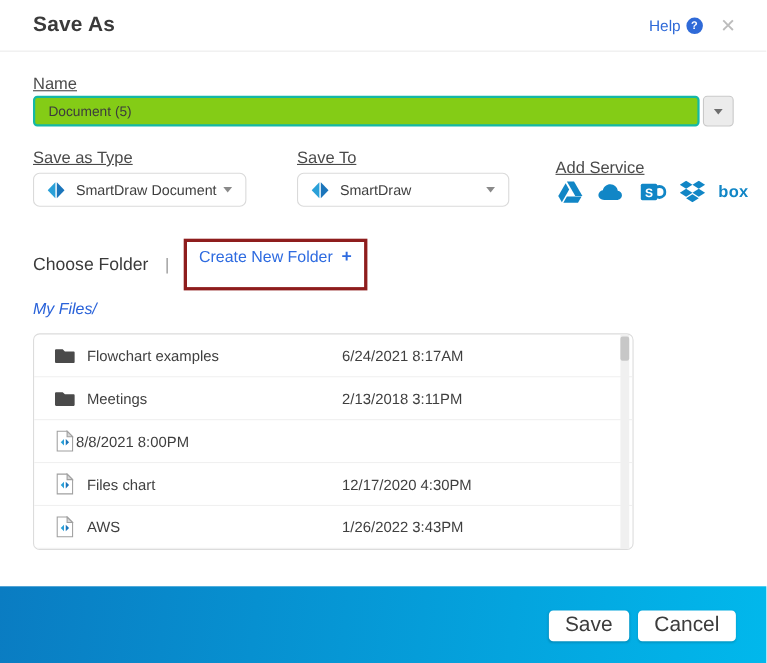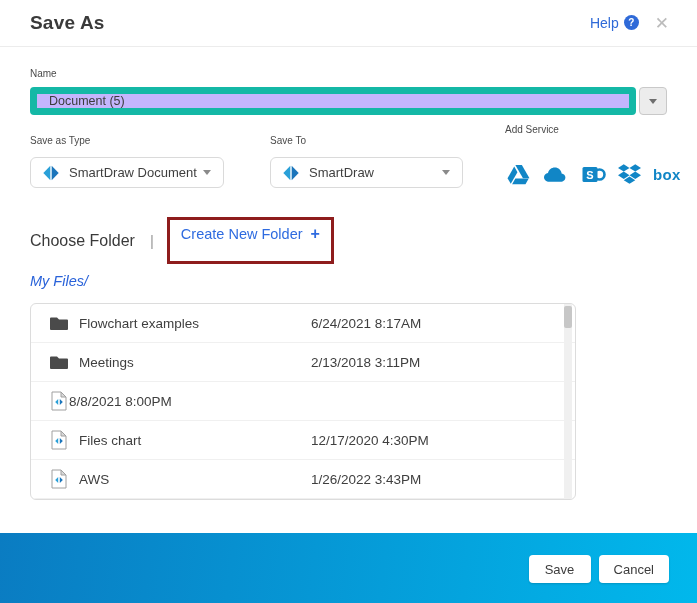--- a/index.html
+++ b/index.html
@@ -9,34 +9,34 @@
     position:relative; width:697px; height:603px; background:#fff; overflow:hidden;
   }
   
   .hdr {
     position:absolute; left:0; top:0; width:697px; height:47px;
     display:flex; align-items:center; padding:0 28px 0 30px;
     border-bottom:1px solid #ececec;
   }
   .hdr-title { font-size:19px; font-weight:600; color:#3a3a3a; letter-spacing:.2px;text-align:center; }
   .hdr-right { margin-left:auto; display:flex; align-items:center; gap:16px; }
-  .help-link { display:flex; align-items:flex-start; gap:5px; color:#2f6ad8; font-size:14px; cursor:pointer; }
+  .help-link { display:flex; align-items:center; gap:5px; color:#2f6ad8; font-size:14px; cursor:pointer; }
   .help-badge {
     width:15px; height:15px; border-radius:50%; background:#2f6ad8; color:#fff;
     font-size:10px; font-weight:bold; display:flex; align-items:center; justify-content:center;
   }
   .close-x { color:#bcbcbc; font-size:17px; line-height:1; cursor:pointer; }
 
   
-  .field-label { position:absolute; font-size:10px; color:#4a4a4a; }
+  .field-label { position:absolute; font-size:15px; color:#4a4a4a;text-decoration:underline; }
 
   
   .name-row { position:absolute; left:30px; top:87px; width:637px; height:28px; display:flex; gap:3px; }
   .name-input {
-    flex:1; height:28px; background:#c4b5fd; border:7px solid #14b8a6; border-radius:4px;
+    flex:1; height:28px; background:#84cc16; border:2px solid #14b8a6; border-radius:4px;
     font-family:"Liberation Sans",sans-serif; font-size:12.5px; color:#3c3c3c; padding:0 12px; outline:none;
   }
   .name-dd-btn {
     width:28px; height:28px; background:#ececec; border:1px solid #c9c9c9; border-radius:4px;
     display:flex; align-items:center; justify-content:center; cursor:pointer;
   }
   .caret { width:0; height:0; border-left:4px solid transparent; border-right:4px solid transparent; border-top:5px solid #6e6e6e; }
 
   
   .dd {
@@ -82,21 +82,21 @@
   .scroll-thumb { position:absolute; top:2px; left:0; width:8px; height:22px; background:#c7c7c7; border-radius:2px; cursor:grab; }
 
   
   .footer {
     position:absolute; left:0; top:533px; width:697px; height:70px;
     background:linear-gradient(97deg, #0a7cc2 0%, #01b8ec 100%);
   }
   .footer-btns { position:absolute; right:28px; top:22px; display:flex; gap:8px; }
   .btn {
     min-width:62px; height:28px; padding:0 15px; background:#fff; border:none; border-radius:4px;
-    font-family:"Liberation Sans",sans-serif; font-size:13px; color:#3c3c3c; cursor:pointer;
+    font-family:"Liberation Sans",sans-serif; font-size:19px; color:#3c3c3c; cursor:pointer;
     box-shadow:0 1px 2px rgba(0,0,0,.15);
   }
 </style>
 </head>
 <body>
 
 <div class="dialog">
 
   <div class="hdr">
     <div class="hdr-title">Save As</div>
@@ -112,21 +112,21 @@
   <div class="field-label" style="left:30px; top:68px;">Name</div>
   <div class="name-row">
     <input class="name-input" value="Document (5)" style="">
     <div class="name-dd-btn">
       <span class="caret"></span>
     </div>
   </div>
 
   <div class="field-label" style="left:30px; top:135px;">Save as Type</div>
   <div class="field-label" style="left:270px; top:135px;">Save To</div>
-  <div class="field-label" style="left:505px; top:124px;">Add Service</div>
+  <div class="field-label" style="left:505px; top:144px;">Add Service</div>
 
   <div class="dd" style="left:30px; top:157px; width:194px;">
     <svg width="16" height="16" viewBox="0 0 24 24">
       <polygon points="11,1 0.5,12 11,23" fill="#2aa0d8"></polygon>
       <polygon points="13,1 23.5,12 13,23" fill="#1b75bb"></polygon>
     </svg>
     <span class="dd-text">SmartDraw Document</span>
     <span class="caret"></span>
   </div>
 

